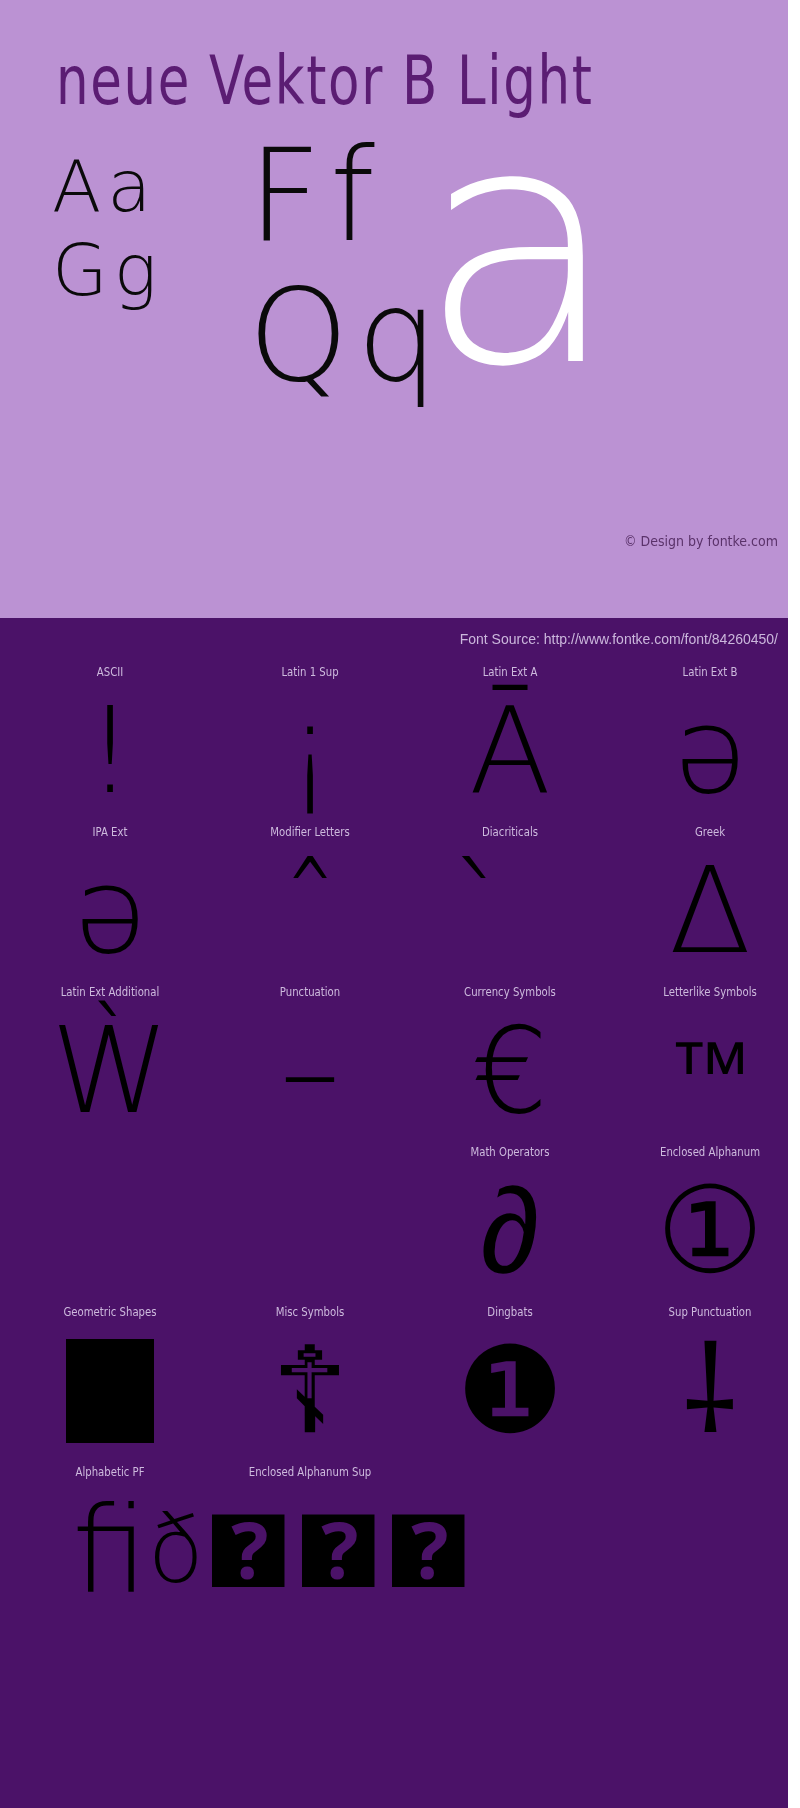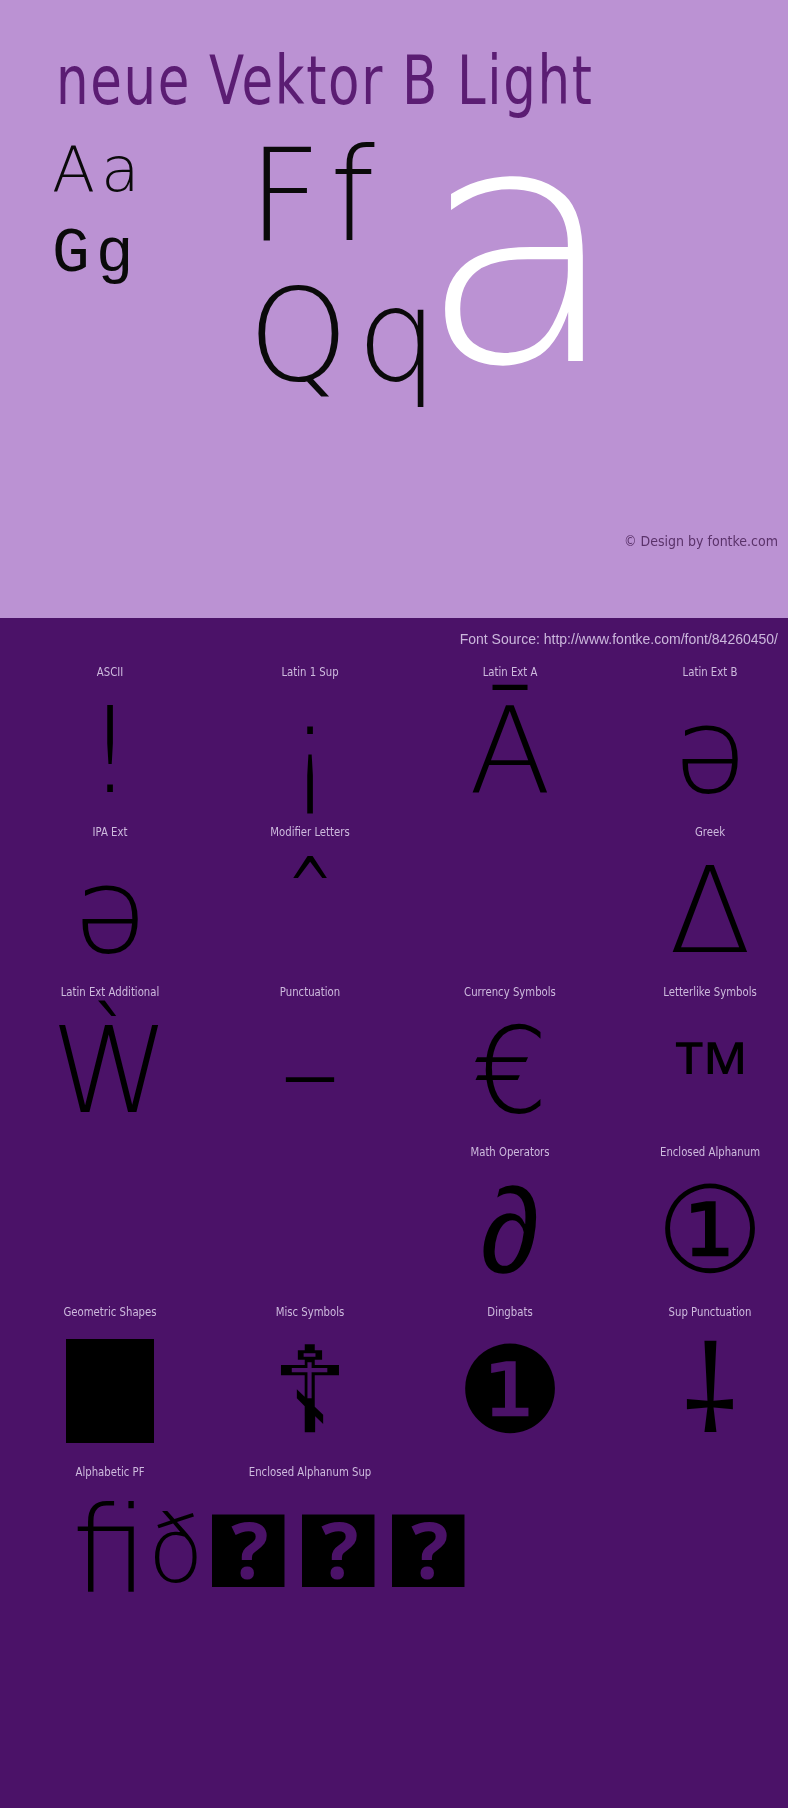--- a/index.html
+++ b/index.html
@@ -56,28 +56,27 @@
   .sample-col {
     position: absolute;
     color: #0a0a0a;
     font-family: "DejaVu Sans", sans-serif;
     font-weight: 300;
     white-space: nowrap;
     line-height: 1;
   }
   .sample-small {
     left: 52px;
-    top: 10px;
-    font-size: 63px;
+    top: 22px;
+    font-size: 72px;
     letter-spacing: 6px;
   }
   .sample-small .row2 {
     display: block;
-    margin-top: 22px;
-    font-family: Liberation Mono, monospace;
+    margin-top: 12px;
   }
   .sample-mid {
     left: 248px;
     top: 4px;
     font-size: 128px;
     letter-spacing: 8px;
   }
   .sample-mid .row2 {
     display: block;
     margin-top: 12px;
@@ -262,20 +261,24 @@
 
       <div class="grid-row">
         <div class="cell c1">
           <div class="cell-label">Modifier Letters</div>
           <div class="cell-glyph lg">ˆ</div>
         </div>
         <div class="cell c0">
           <div class="cell-label">IPA Ext</div>
           <div class="cell-glyph lg">ə</div>
         </div>
+        <div class="cell c2">
+          <div class="cell-label">Diacriticals</div>
+          <div class="cell-glyph lg">̀</div>
+        </div>
         <div class="cell c3">
           <div class="cell-label">Greek</div>
           <div class="cell-glyph lg">Δ</div>
         </div>
       </div>
 
       <div class="grid-row">
         <div class="cell c0">
           <div class="cell-label">Latin Ext Additional</div>
           <div class="cell-glyph lg">Ẁ</div>

